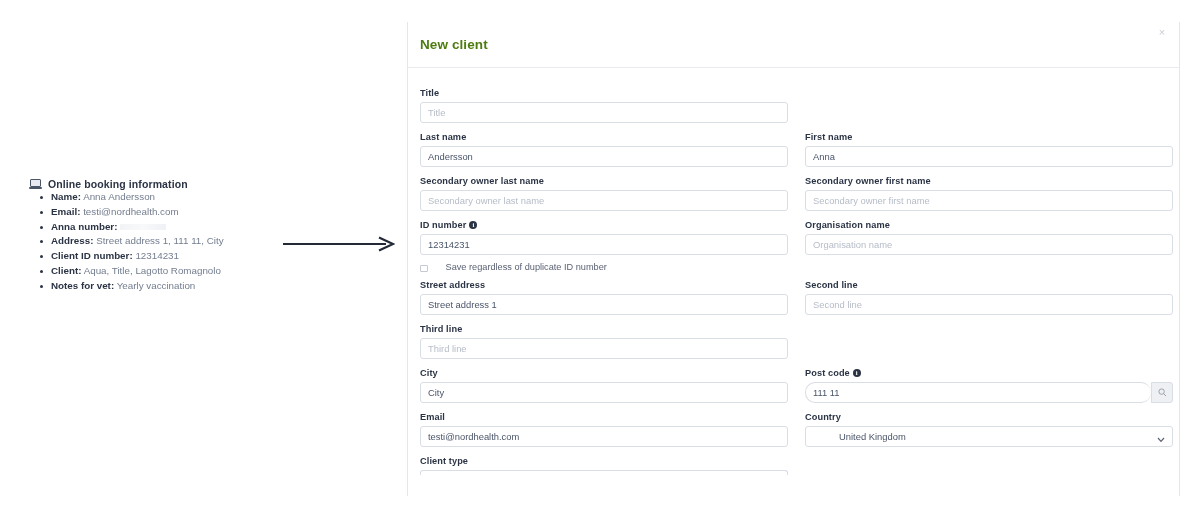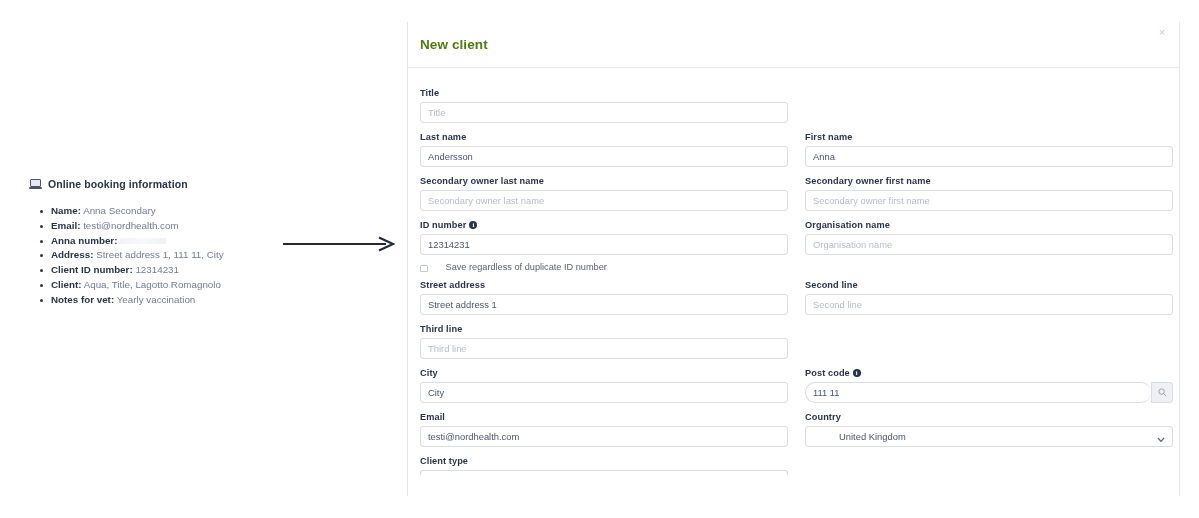--- a/index.html
+++ b/index.html
@@ -20,21 +20,21 @@
   .booking-panel {
     position: absolute;
     left: 29px;
     top: 178px;
     width: 330px;
   }
   .booking-title-row {
     display: flex;
     align-items: center;
     gap: 6px;
-    margin-bottom: 14px;
+    margin-bottom: 0;
   }
   .laptop-icon {
     display: inline-block;
     width: 13px;
     height: 11px;
     position: relative;
     flex: 0 0 auto;
   }
   .laptop-icon .screen {
     position: absolute;
@@ -283,21 +283,21 @@
 
 <div class="booking-panel">
   <div class="booking-title-row">
     <span class="laptop-icon">
       <span class="screen"></span>
         <span class="base"></span>
     </span>
     <span class="booking-title">Online booking information</span>
   </div>
   <ul class="booking-list">
-    <li><span class="lbl">Name:</span> <span>Anna Secondary</span></li>
+    <li><span class="lbl">Name:</span> <span>Anna Andersson</span></li>
     <li><span class="lbl">Email:</span> <span>testi@nordhealth.com</span></li>
     <li><span class="lbl">Anna number:</span><span class="redacted"></span></li>
     <li><span class="lbl">Address:</span> <span>Street address 1, 111 11, City</span></li>
     <li><span class="lbl">Client ID number:</span> <span>12314231</span></li>
     <li><span class="lbl">Client:</span> <span>Aqua, Title, Lagotto Romagnolo</span></li>
     <li><span class="lbl">Notes for vet:</span> <span>Yearly vaccination</span></li>
   </ul>
 </div>
 
 <div class="flow-arrow">

